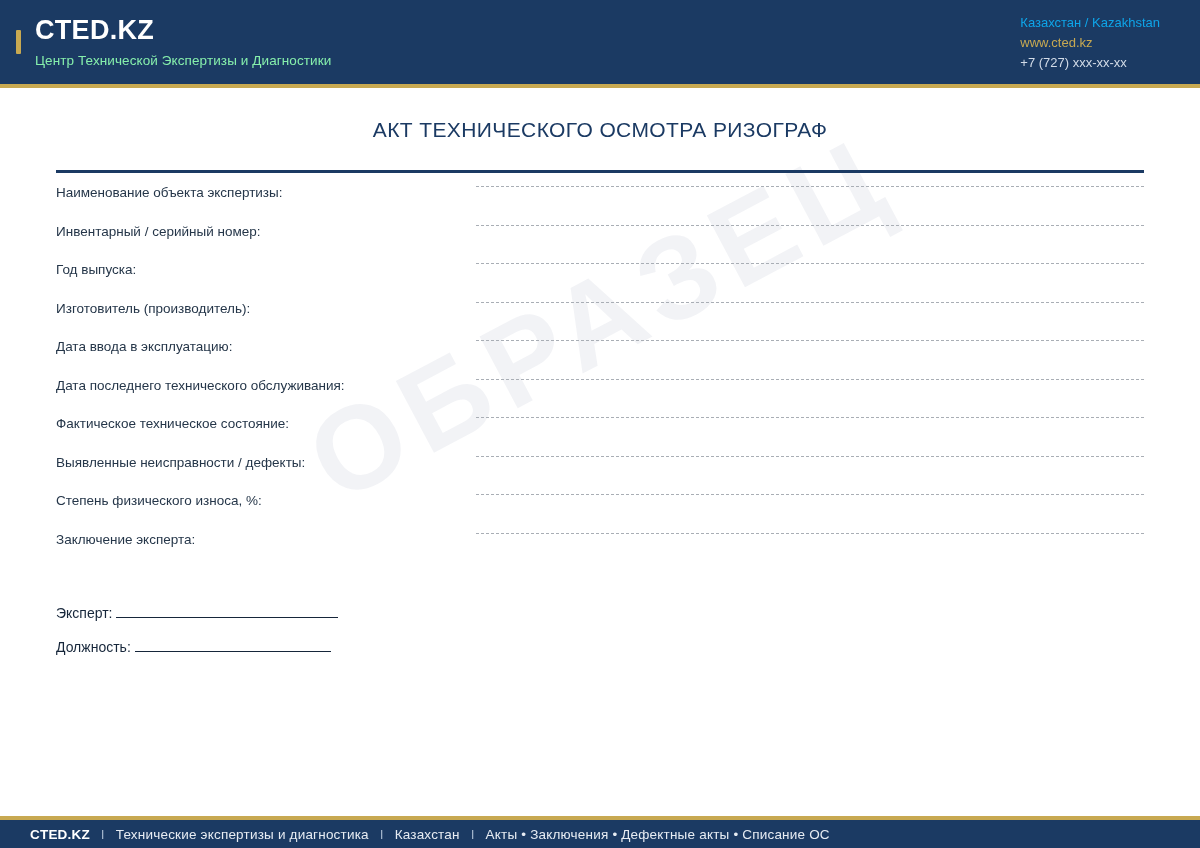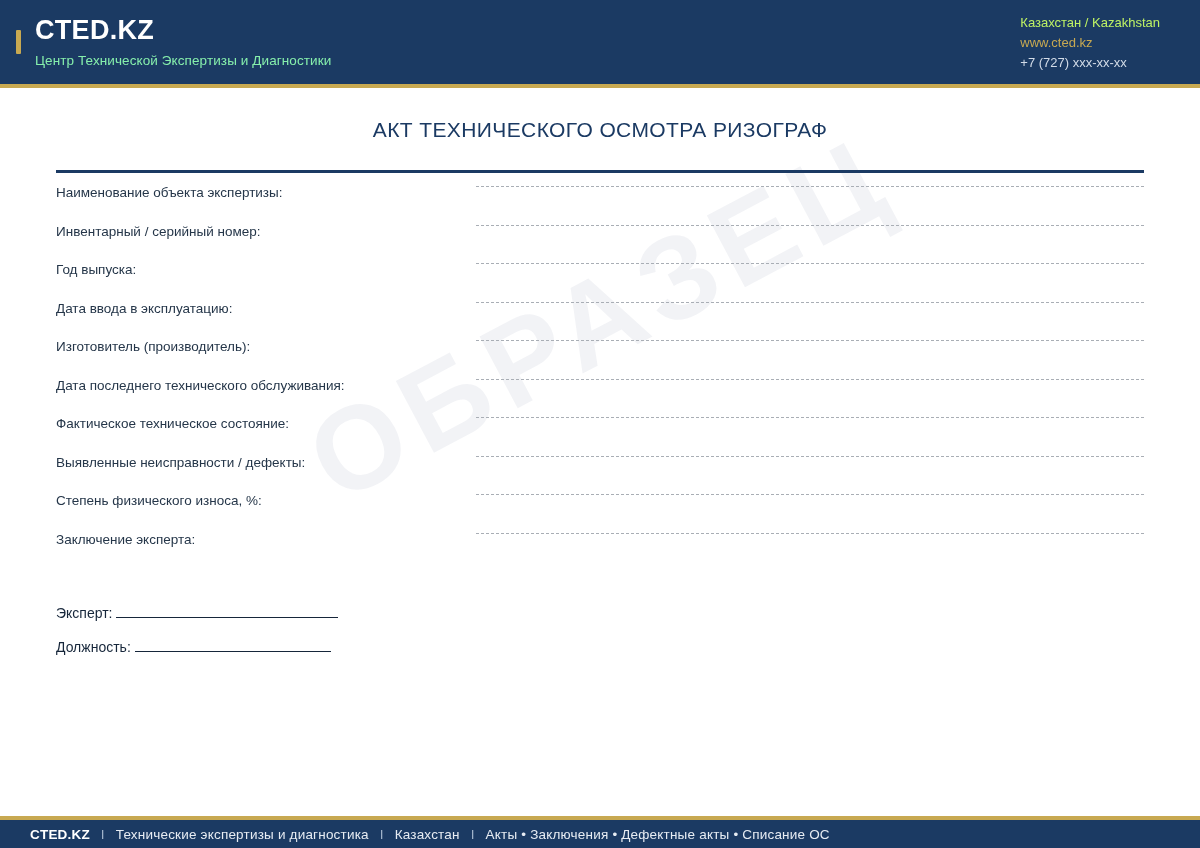--- a/index.html
+++ b/index.html
@@ -69,21 +69,21 @@
     font-size: 13.5px;
     margin-top: 7px;
     letter-spacing: 0.1px;
   }
   .contact {
     text-align: left;
     line-height: 1.55;
     padding-top: 2px;
   }
   .contact-country {
-    color: #bef264;
+    color: #0ea5e9;
     font-size: 13px;
   }
   .contact-site {
     color: #c8a951;
     font-size: 13px;
   }
   .contact-phone {
     color: #d3dce8;
     font-size: 13px;
   }
@@ -235,25 +235,25 @@
       </div>
       <div class="field-row">
         <div class="field-label">Инвентарный / серийный номер:</div>
         <div class="field-line"></div>
       </div>
       <div class="field-row">
         <div class="field-label">Год выпуска:</div>
         <div class="field-line"></div>
       </div>
       <div class="field-row">
+        <div class="field-label">Изготовитель (производитель):</div>
+        <div class="field-line"></div>
+      </div>
+      <div class="field-row">
         <div class="field-label">Дата ввода в эксплуатацию:</div>
-        <div class="field-line"></div>
-      </div>
-      <div class="field-row">
-        <div class="field-label">Изготовитель (производитель):</div>
         <div class="field-line"></div>
       </div>
       <div class="field-row">
         <div class="field-label">Дата последнего технического обслуживания:</div>
         <div class="field-line"></div>
       </div>
       <div class="field-row">
         <div class="field-label">Фактическое техническое состояние:</div>
         <div class="field-line"></div>
       </div>

